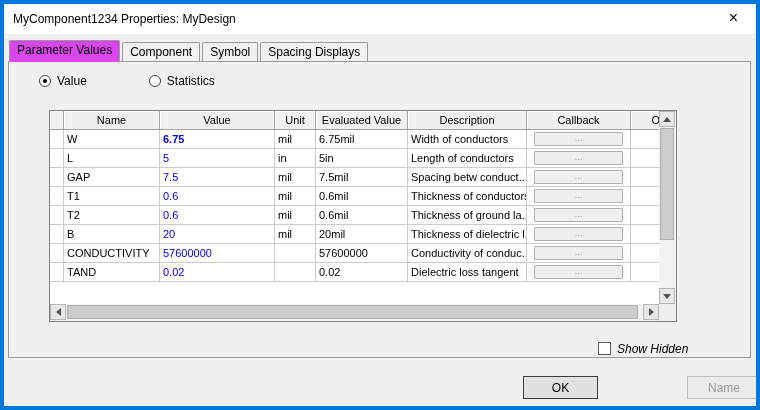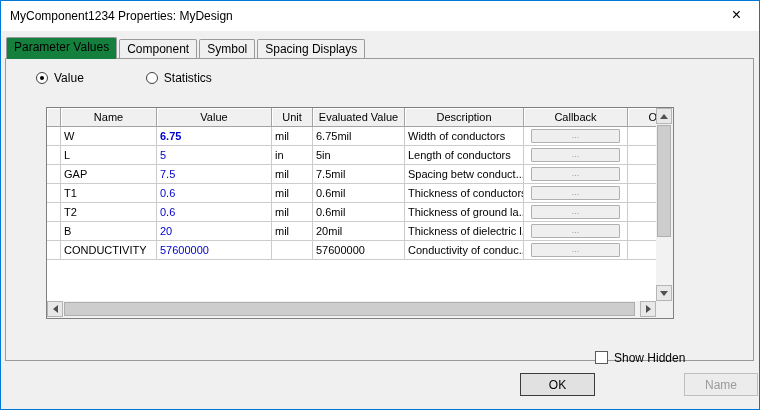--- a/index.html
+++ b/index.html
@@ -1,31 +1,31 @@
 <!DOCTYPE html>
 <html><head>
 <meta charset="utf-8">
 <style>
   * { margin:0; padding:0; box-sizing:border-box; }
   html,body { width:760px; height:410px; overflow:hidden; }
   body { font-family:"Liberation Sans", sans-serif; background:#fff; }
 
-  .window { position:relative; width:760px; height:410px; border:1px solid #0c4a6e; background:#f0f0f0; overflow:hidden; }
+  .window { position:relative; width:760px; height:410px; border:4px solid #0c4a6e; background:#f0f0f0; overflow:hidden; }
 
   .titlebar { position:absolute; top:0; left:0; right:0; height:30px; background:#ffffff; }
   .title { position:absolute; left:9px; top:0; line-height:30px; font-size:12px; color:#000; white-space:nowrap; }
   .close { position:absolute; right:0; top:0; width:45px; height:30px; text-align:center; line-height:28px; font-size:16px; color:#000; cursor:default; }
 
   .content { position:absolute; top:30px; left:0; right:0; bottom:0; background:#f0f0f0; }
 
   
   .tabstrip { position:absolute; left:5px; top:6px; height:22px; display:flex; align-items:flex-end; z-index:3; }
   .tab { background:#f0f0f0; border:1px solid #9a9a9a; border-bottom:none; height:19px; margin-bottom:1px; margin-right:2px;
          padding:2px 7px 0 7px; font-size:12px; white-space:nowrap; border-top-left-radius:2px; border-top-right-radius:2px; }
-  .tab.active { height:22px; margin-bottom:0; background:#15803d; }
+  .tab.active { height:22px; margin-bottom:0; background:#d946ef; }
 
   .tab-panel { position:absolute; left:4px; right:5px; top:27px; bottom:48px; background:#f0f0f0; border:1px solid #9a9a9a; z-index:2; }
 
   
   .radios { position:absolute; left:30px; top:12px; display:flex; gap:62px; align-items:center; font-size:12px; }
   .radio-item { display:flex; align-items:center; gap:6px; }
   .rb { width:12px; height:12px; border:1px solid #404040; border-radius:50%; background:#fff; position:relative; flex:0 0 auto; }
   .rb.checked::after { content:""; position:absolute; left:3px; top:3px; width:4px; height:4px; border-radius:50%; background:#000; }
 
   
@@ -56,21 +56,21 @@
   .h-left { left:0; top:0; }
   .h-right{ right:0; top:0; }
   .v-thumb { position:absolute; left:1px; top:17px; width:14px; height:112px; background:#cdcdcd; border:1px solid #aeaeae; }
   .h-thumb { position:absolute; top:1px; left:17px; right:21px; height:14px; background:#cdcdcd; border:1px solid #aeaeae; }
   .tri-up    { width:0; height:0; border-left:4px solid transparent; border-right:4px solid transparent; border-bottom:5px solid #505050; }
   .tri-down  { width:0; height:0; border-left:4px solid transparent; border-right:4px solid transparent; border-top:5px solid #505050; }
   .tri-left  { width:0; height:0; border-top:4px solid transparent; border-bottom:4px solid transparent; border-right:5px solid #505050; }
   .tri-right { width:0; height:0; border-top:4px solid transparent; border-bottom:4px solid transparent; border-left:5px solid #505050; }
 
   
-  .show-hidden { position:absolute; left:589px; top:292px; display:flex; align-items:flex-start; gap:6px; font-size:12px; }
+  .show-hidden { position:absolute; left:589px; top:280px; display:flex; align-items:flex-start; gap:6px; font-size:12px;font-style:italic; }
   .sh-box { width:13px; height:13px; border:1px solid #5a5a5a; background:#fff; flex:0 0 auto; }
 
   
   .btn { position:absolute; top:342px; width:75px; height:23px; background:#e1e1e1; border:1px solid #adadad;
          font-size:12px; font-family:inherit; color:#000; }
   .btn-ok { left:519px; border-color:#3c3c3c; }
   .btn-cancel { left:601px;margin-top:40px; }
   .btn-apply { left:683px; width:74px; color:#9b9b9b; background:#ececec; border-color:#bfbfbf; }
 </style>
 </head>
@@ -207,20 +207,32 @@
                   <td>CONDUCTIVITY</td>
                   <td style="color: rgb(0, 0, 204);">57600000</td>
                   <td></td>
                   <td>57600000</td>
                   <td>Conductivity of conduc...</td>
                   <td>
                     <div class="cb-btn">...</div>
                   </td>
                   <td class="c-ov"><span class="cb"></span></td>
                 </tr>
+                <tr>
+                  <td class="c-sel"></td>
+                  <td>TAND</td>
+                  <td style="color: rgb(0, 0, 204);">0.02</td>
+                  <td></td>
+                  <td>0.02</td>
+                  <td>Dielectric loss tangent</td>
+                  <td>
+                    <div class="cb-btn">...</div>
+                  </td>
+                  <td class="c-ov"><span class="cb checked"></span></td>
+                </tr>
               </tbody>
           </table>
         </div>
 
         <div class="vscroll">
           <div class="sb-btn v-up">
               <span class="tri-up"></span>
             </div>
           <div class="v-thumb"></div>
           <div class="sb-btn v-down">

